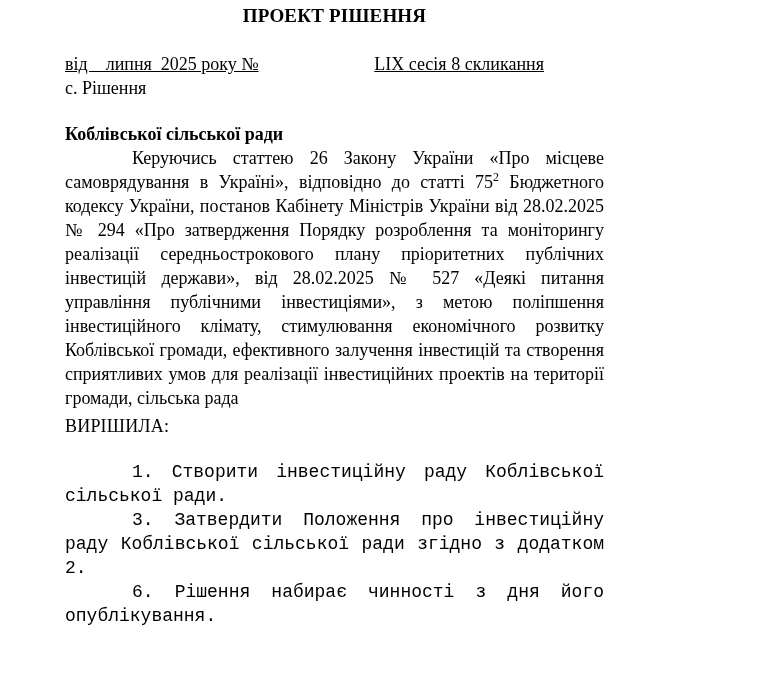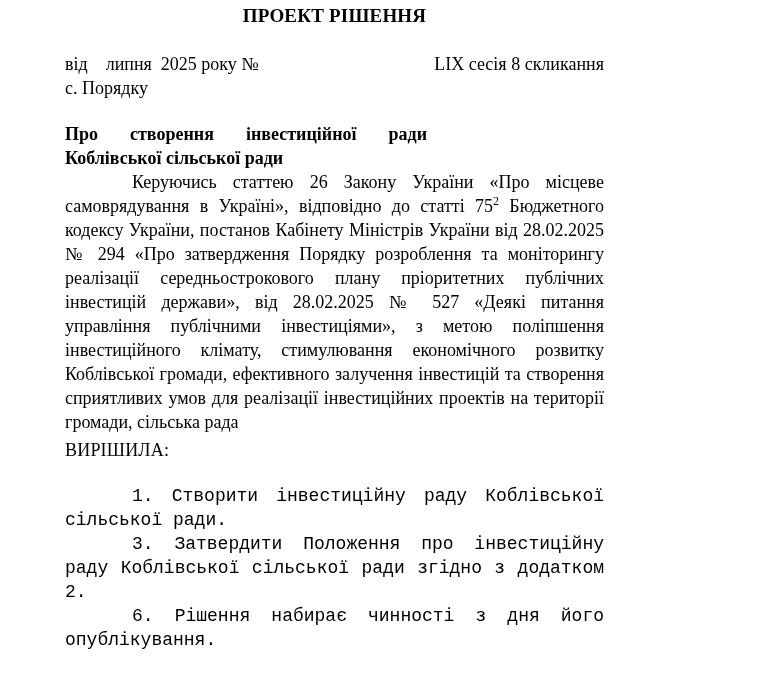--- a/index.html
+++ b/index.html
@@ -20,23 +20,24 @@
     text-align: center;
     font-weight: bold;
     font-size: 19px;
     letter-spacing: 0.2px;
   }
   .header-row {
     display: flex;
     justify-content: space-between;
     align-items: baseline;
     margin-top: 24px;
+    text-decoration: underline;
   }
   .date-line { white-space: pre-wrap; }
-  .session-line { white-space: nowrap; }
+  .session-line { margin-right: 60px; white-space: nowrap; }
   .subject {
     margin-top: 22px;
     font-weight: bold;
   }
   .subject-line1 {
     width: 362px;
     text-align: justify;
     text-align-last: justify;
   }
   .preamble {
@@ -64,24 +65,23 @@
 
 <div class="page">
 
   <div class="title">ПРОЕКТ РІШЕННЯ</div>
 
   <div class="header-row">
     <span class="date-line">від    липня  2025 року №</span>
     <span class="session-line">LIX сесія 8 скликання</span>
   </div>
 
-  <div class="place-line">с. Порядку</div>
+  <div class="place-line">с. Рішення</div>
 
   <div class="subject">
-    <div class="subject-line1">Про створення інвестиційної ради</div>
     <div class="subject-line2">Коблівської сільської ради</div>
   </div>
 
   <p class="preamble">
     <span>Керуючись статтею 26 Закону України «Про місцеве самоврядування в Україні», відповідно до статті 75</span><sup class="ss">2</sup><span> Бюджетного кодексу України, постанов Кабінету Міністрів України від 28.02.2025 № 294 «Про затвердження Порядку розроблення та моніторингу реалізації середньострокового плану пріоритетних публічних інвестицій держави», від 28.02.2025 № 527 «Деякі питання управління публічними інвестиціями», з метою поліпшення інвестиційного клімату, стимулювання економічного розвитку Коблівської громади, ефективного залучення інвестицій та створення сприятливих умов для реалізації інвестиційних проектів на території громади, сільська рада</span>
   </p>
 
   <div class="resolved">ВИРІШИЛА:</div>
 
   <div class="items">

